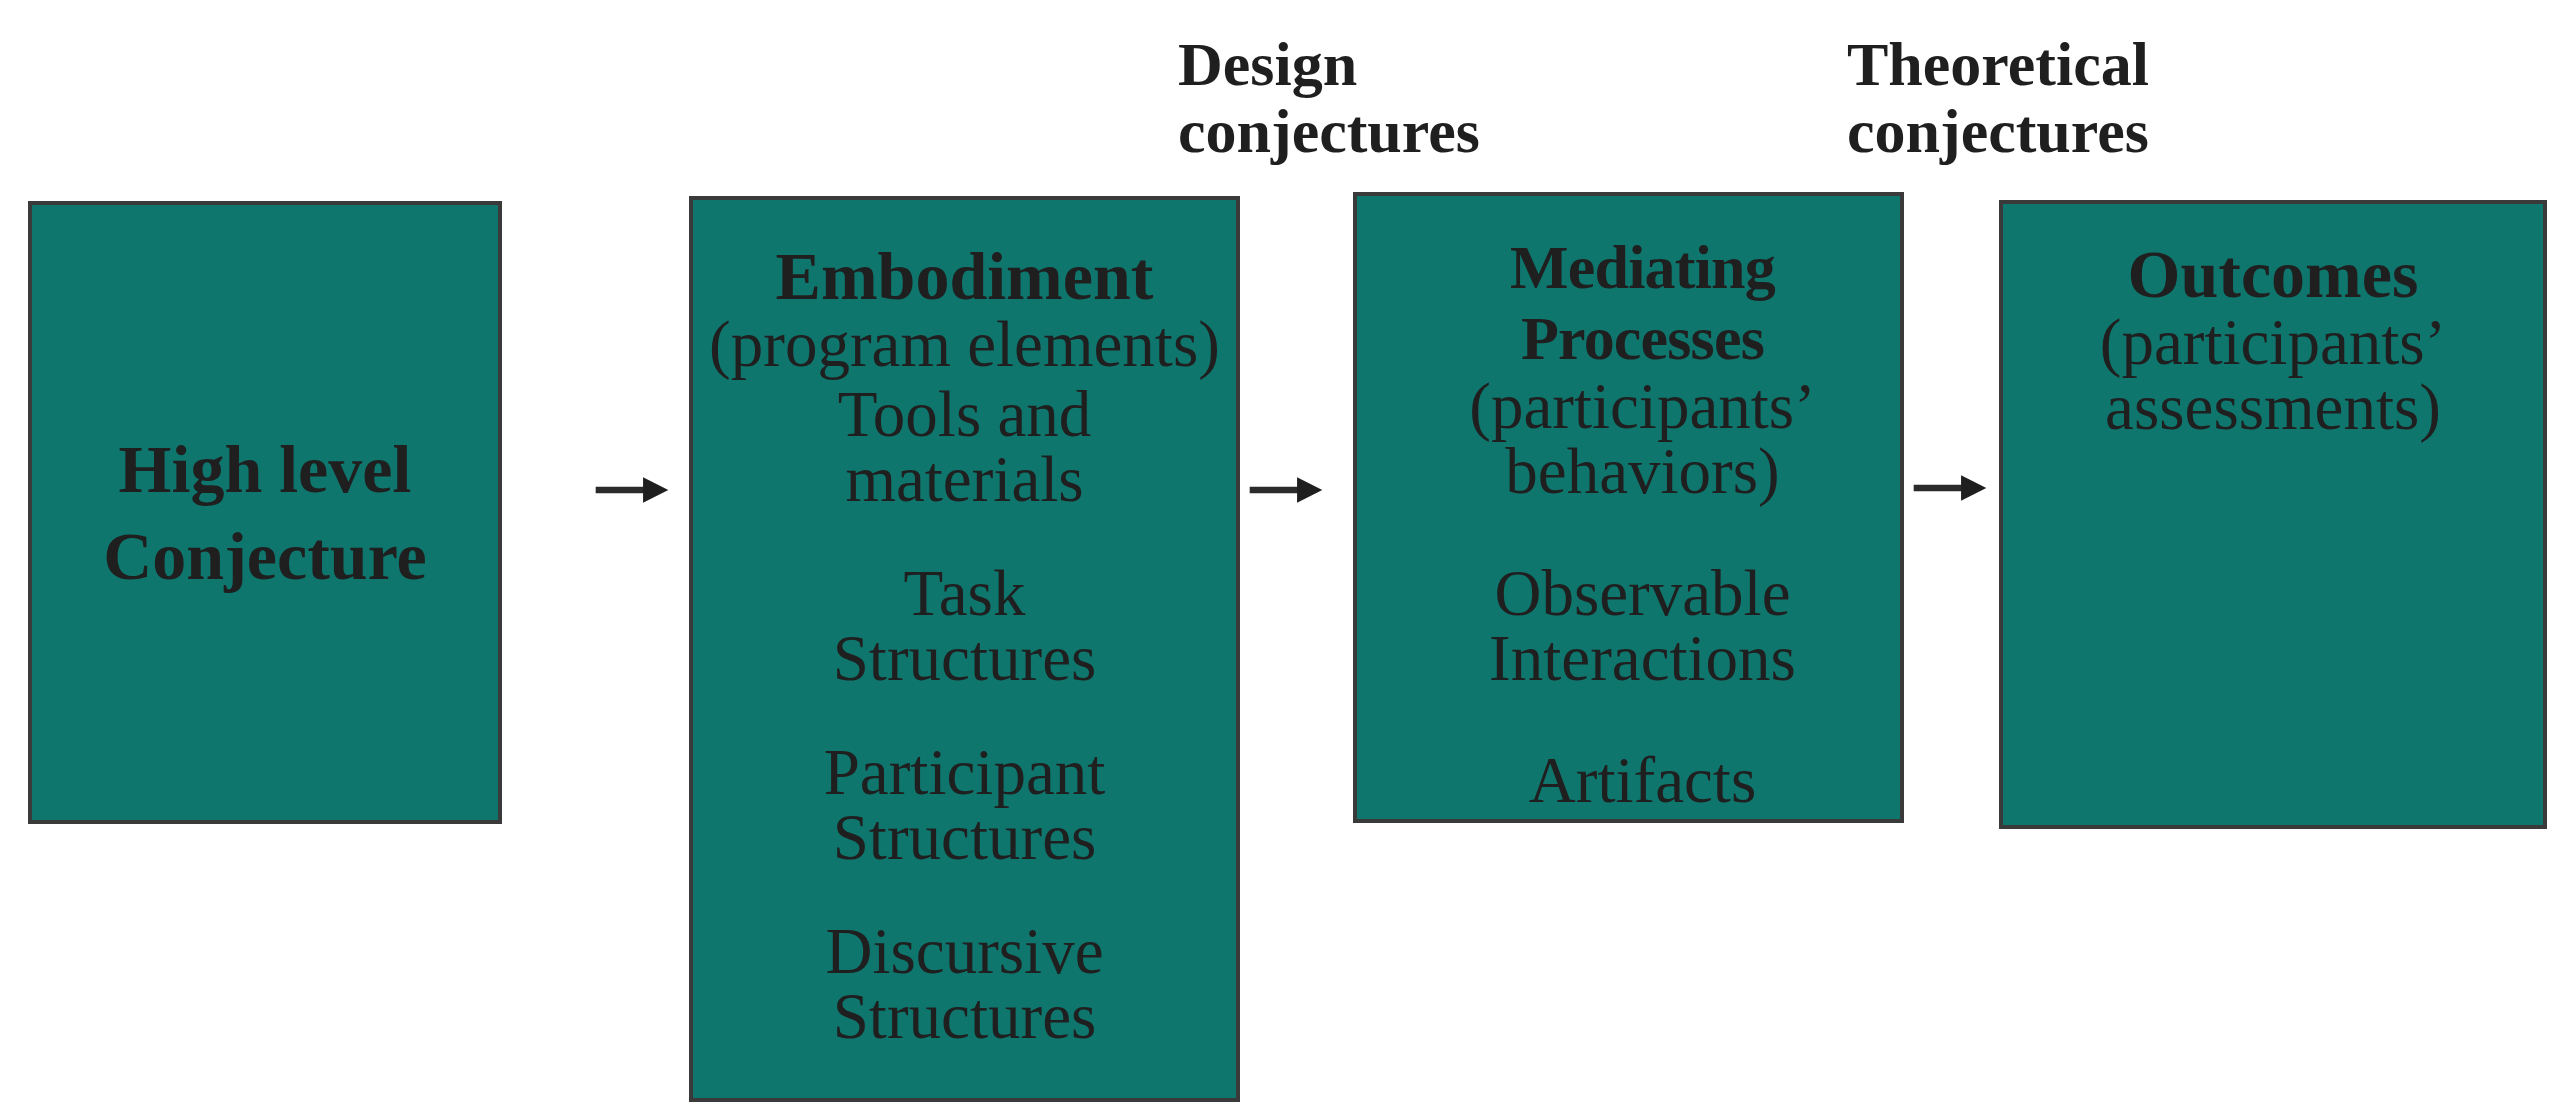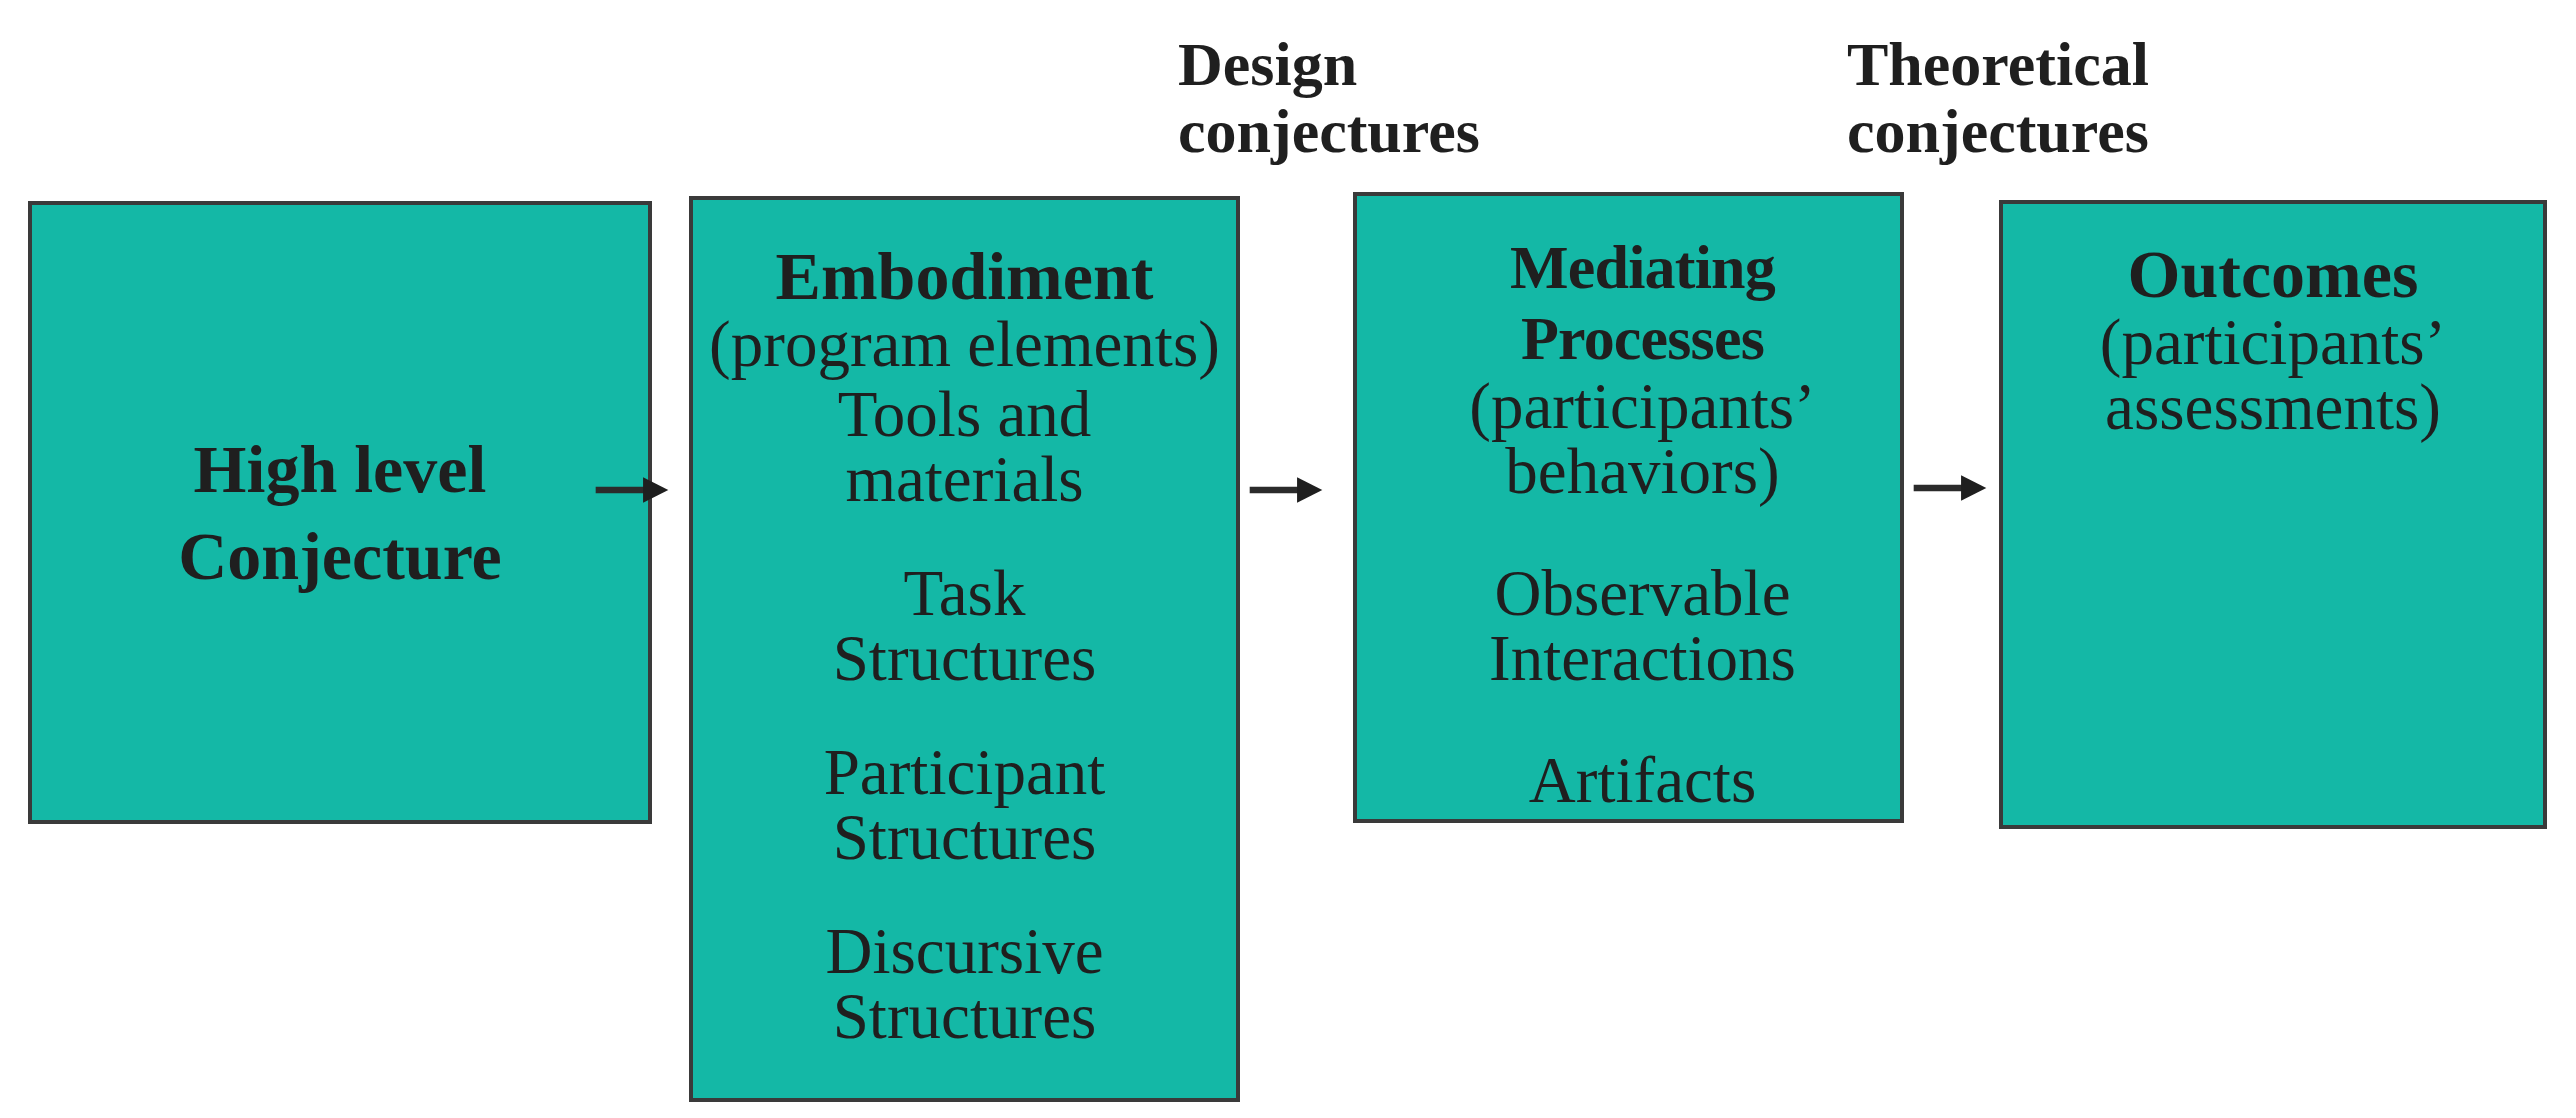--- a/index.html
+++ b/index.html
@@ -29,29 +29,29 @@
     text-align: left;
   }
   #label-design { left: 1178px; }
   #label-theoretical { left: 1847px; }
 
   
   .box {
     position: absolute;
     box-sizing: border-box;
     border: 4px solid #3a3a3a;
-    background: #14b8a6;
+    background: #0f766e;
     display: flex;
     flex-direction: column;
     align-items: center;
     text-align: center;
   }
   #box-high-level {
     left: 28px;  top: 201px;
-    width: 624px; height: 623px;
+    width: 474px; height: 623px;
     justify-content: center;
   }
   #box-embodiment {
     left: 689px; top: 196px;
     width: 551px; height: 906px;
     padding-top: 41px;
   }
   #box-mediating {
     left: 1353px; top: 192px;
     width: 551px; height: 631px;

